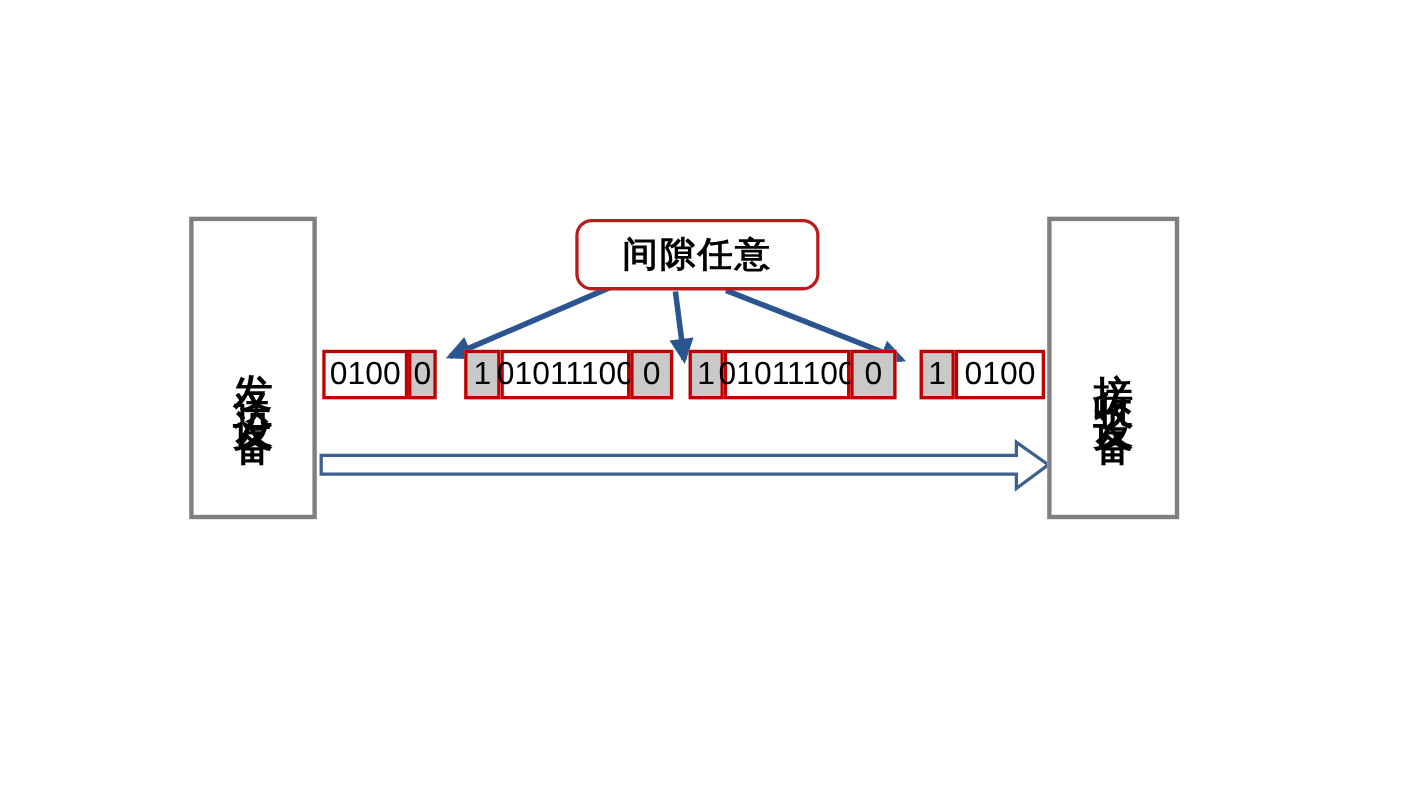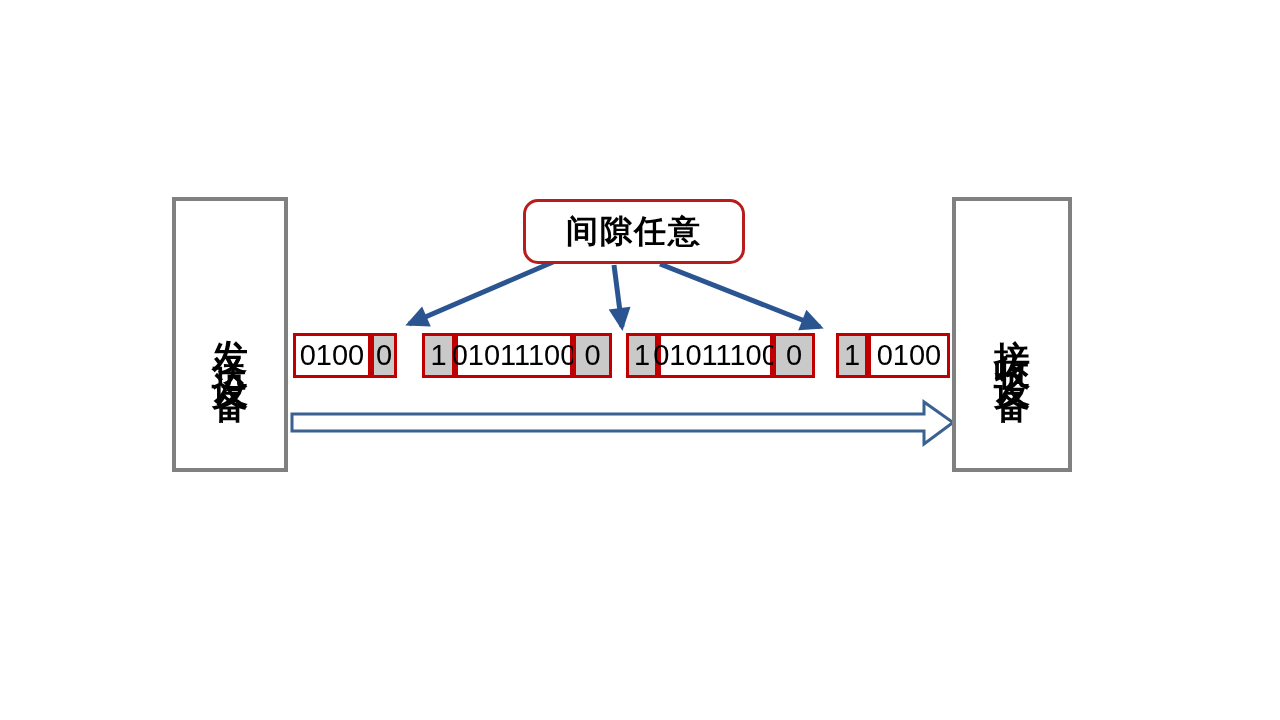--- a/index.html
+++ b/index.html
@@ -58,21 +58,21 @@
   }
   .arrows-layer {
     position: absolute;
     left: 0; top: 0;
     width: 1280px;
     height: 720px;
     z-index: 1;
   }
   .frame {
     position: absolute;
-    top: 333px;
+    top: 318px;
     height: 45px;
     display: flex;
     z-index: 2;
   }
   .cell {
     box-sizing: border-box;
     height: 45px;
     border: 3px solid #c00000;
     background: #ffffff;
     display: flex;

